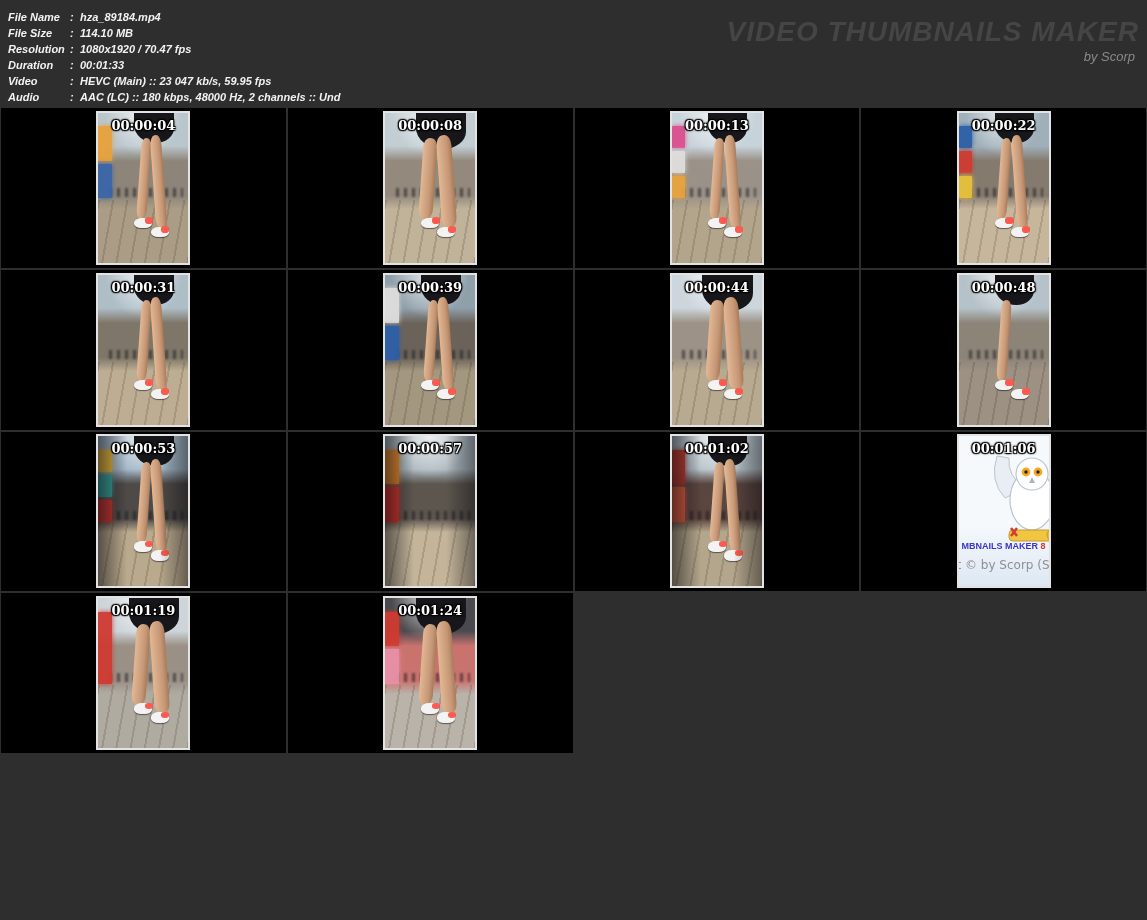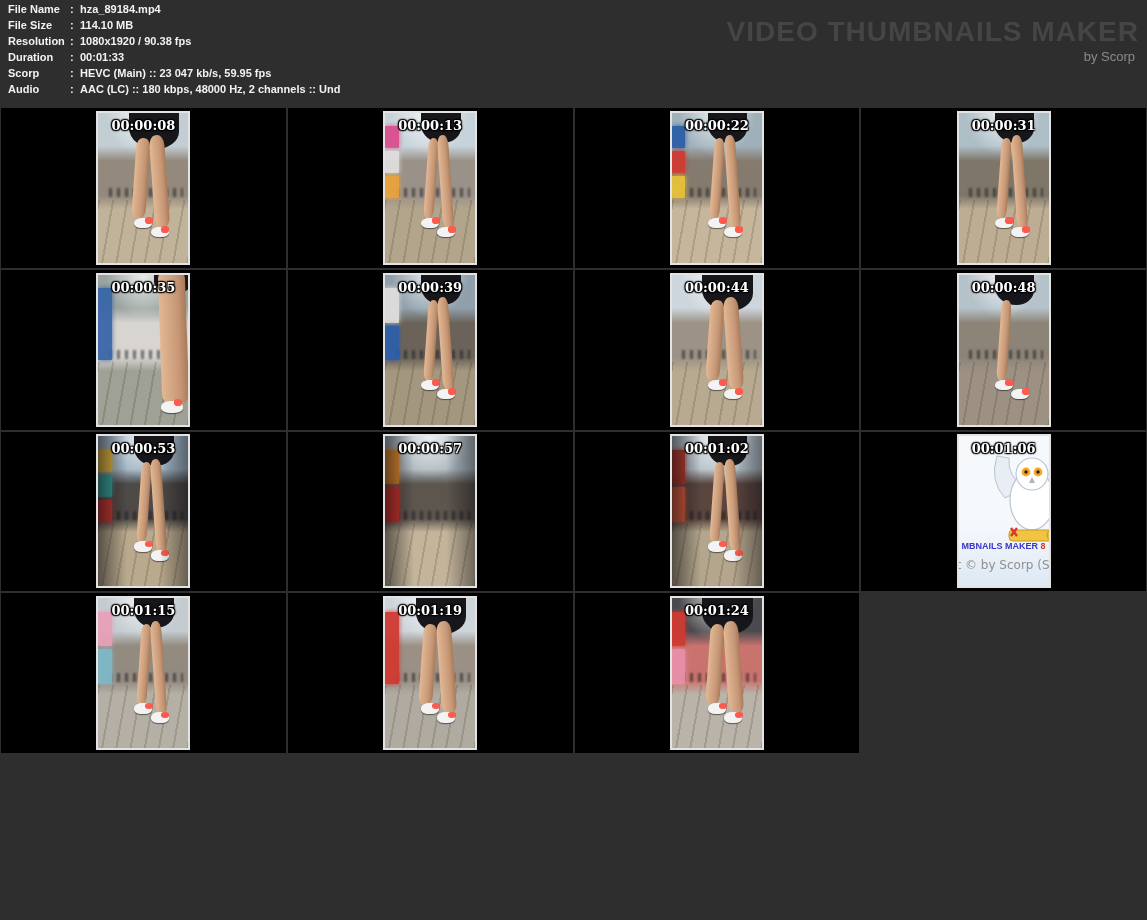--- a/index.html
+++ b/index.html
@@ -3,21 +3,22 @@
 <meta charset="utf-8">
 <style>
   html,body{margin:0;padding:0;background:#1a1a1a;}
   .sheet{
     width:1147px;height:920px;position:relative;overflow:hidden;
     background:#2e2e2e;font-family:"Liberation Sans",sans-serif;
   }
   
   .header{
     height:108px;position:relative;background:#2e2e2e;box-sizing:border-box;
-    padding:1px 8px 0 8px;
+    padding:9px 8px 0 8px;
+    font-style:italic;
   }
   .meta-row{display:flex;line-height:16px;font-size:11px;font-weight:bold;color:#f2f2f2;}
   .meta-label{width:62px;flex:0 0 62px;}
   .meta-colon{width:10px;flex:0 0 10px;text-align:left;}
   .meta-value{white-space:nowrap;}
   .logo{
     position:absolute;top:16px;right:8px;text-align:right;user-select:none;
   }
   .logo-title{
     font-size:28px;font-weight:800;letter-spacing:1px;color:#454545;
@@ -92,45 +93,65 @@
       <span class="meta-value">hza_89184.mp4</span>
     </div>
     <div class="meta-row">
       <span class="meta-label">File Size</span>
       <span class="meta-colon">:</span>
       <span class="meta-value">114.10 MB</span>
     </div>
     <div class="meta-row">
       <span class="meta-label">Resolution</span>
       <span class="meta-colon">:</span>
-      <span class="meta-value">1080x1920 / 90.38 fps</span>
+      <span class="meta-value">1080x1920 / 70.47 fps</span>
     </div>
     <div class="meta-row">
       <span class="meta-label">Duration</span>
       <span class="meta-colon">:</span>
       <span class="meta-value">00:01:33</span>
     </div>
     <div class="meta-row">
-      <span class="meta-label">Scorp</span>
+      <span class="meta-label">Video</span>
       <span class="meta-colon">:</span>
       <span class="meta-value">HEVC (Main) :: 23 047 kb/s, 59.95 fps</span>
     </div>
     <div class="meta-row">
       <span class="meta-label">Audio</span>
       <span class="meta-colon">:</span>
       <span class="meta-value">AAC (LC) :: 180 kbps, 48000 Hz, 2 channels :: Und</span>
     </div>
 
     <div class="logo">
       <div class="logo-title">VIDEO THUMBNAILS MAKER</div>
       <div class="logo-sub">by Scorp</div>
     </div>
   </div>
 
   <div class="grid" id="grid">
+  <div class="cell">
+    <div class="thumb v-legs" style="--sky: #b9c6cc; --wall: #8d857a; --floor: #ab9d85;">
+      <div class="arch"></div>
+      <div class="crowd"></div>
+      <div class="floor-tex"></div>
+      <div class="signs">
+            <div class="sign" style="background: rgb(232, 163, 61); box-shadow: rgb(232, 163, 61) 0px 0px 5px;"></div>
+            <div class="sign" style="background: rgb(58, 102, 168); box-shadow: rgb(58, 102, 168) 0px 0px 5px;"></div>
+          </div>
+      <div class="skirt"></div>
+      <div class="leg l1"></div>
+      <div class="leg l2"></div>
+      <div class="shoe s1"></div>
+      <div class="heel h1"></div>
+      <div class="shoe s2"></div>
+      <div class="heel h2"></div>
+
+      <div class="tstamp">00:00:04</div>
+    </div>
+  </div>
 
   <div class="cell">
     <div class="thumb v-legsClose" style="--sky: #c2ced4; --wall: #93897c; --floor: #c0b39a;">
       <div class="arch"></div>
       <div class="crowd"></div>
       <div class="floor-tex"></div>
       <div class="signs"></div>
       <div class="skirt"></div>
       <div class="leg l1"></div>
       <div class="leg l2"></div>
@@ -200,38 +221,20 @@
       <div class="leg l2"></div>
       <div class="shoe s1"></div>
       <div class="heel h1"></div>
       <div class="shoe s2"></div>
       <div class="heel h2"></div>
 
       <div class="tstamp">00:00:31</div>
     </div>
   </div>
 
-  <div class="cell">
-    <div class="thumb v-legsBig" style="--sky: #9aa39f; --wall: #d8d5d0; --floor: #9fa096;">
-      <div class="arch"></div>
-      <div class="crowd"></div>
-      <div class="floor-tex"></div>
-      <div class="signs">
-            <div class="sign" style="background: rgb(58, 102, 168); box-shadow: rgb(58, 102, 168) 0px 0px 5px;"></div>
-          </div>
-      <div class="skirt"></div>
-
-      <div class="leg l2"></div>
-
-      <div class="shoe s2"></div>
-      <div class="heel h2"></div>
-
-      <div class="tstamp">00:00:35</div>
-    </div>
-  </div>
 
   <div class="cell">
     <div class="thumb v-legs" style="--sky: #8fa0ab; --wall: #6b635a; --floor: #a4977f;">
       <div class="arch"></div>
       <div class="crowd"></div>
       <div class="floor-tex"></div>
       <div class="signs">
             <div class="sign" style="background: rgb(224, 222, 222); box-shadow: rgb(224, 222, 222) 0px 0px 5px;"></div>
             <div class="sign" style="background: rgb(45, 95, 168); box-shadow: rgb(45, 95, 168) 0px 0px 5px;"></div>
           </div>
@@ -366,40 +369,20 @@
         </svg>
         <div class="owl-line1"><span>MBNAILS MAKER </span><span class="v8">8</span></div>
         <div class="owl-line2">nt © by Scorp (SU</div>
       </div>
 
       <div class="tstamp">00:01:06</div>
     </div>
   </div>
 
 
-  <div class="cell">
-    <div class="thumb v-legs" style="--sky: #c4ccd1; --wall: #938a80; --floor: #b5b0a6;">
-      <div class="arch"></div>
-      <div class="crowd"></div>
-      <div class="floor-tex"></div>
-      <div class="signs">
-            <div class="sign" style="background: rgb(232, 160, 184); box-shadow: rgb(232, 160, 184) 0px 0px 5px;"></div>
-            <div class="sign" style="background: rgb(127, 184, 200); box-shadow: rgb(127, 184, 200) 0px 0px 5px;"></div>
-          </div>
-      <div class="skirt"></div>
-      <div class="leg l1"></div>
-      <div class="leg l2"></div>
-      <div class="shoe s1"></div>
-      <div class="heel h1"></div>
-      <div class="shoe s2"></div>
-      <div class="heel h2"></div>
-
-      <div class="tstamp">00:01:15</div>
-    </div>
-  </div>
 
   <div class="cell">
     <div class="thumb v-legsClose" style="--sky: #cdd5da; --wall: #9a9086; --floor: #b0aba1;">
       <div class="arch"></div>
       <div class="crowd"></div>
       <div class="floor-tex"></div>
       <div class="signs">
             <div class="sign" style="background: rgb(208, 58, 50); box-shadow: rgb(208, 58, 50) 0px 0px 5px;"></div>
           </div>
       <div class="skirt"></div>

